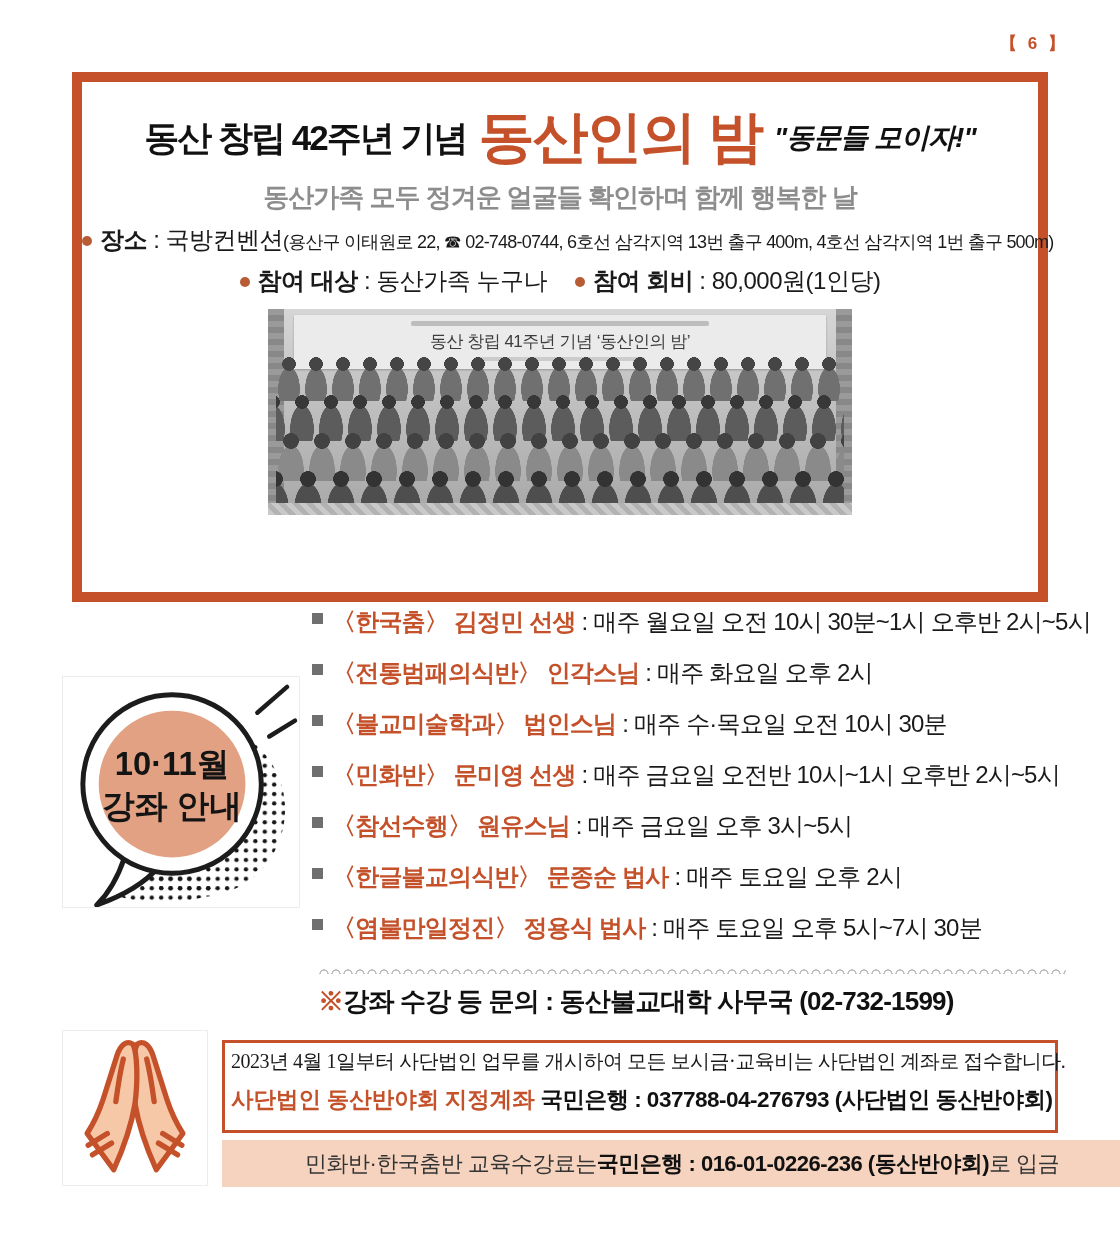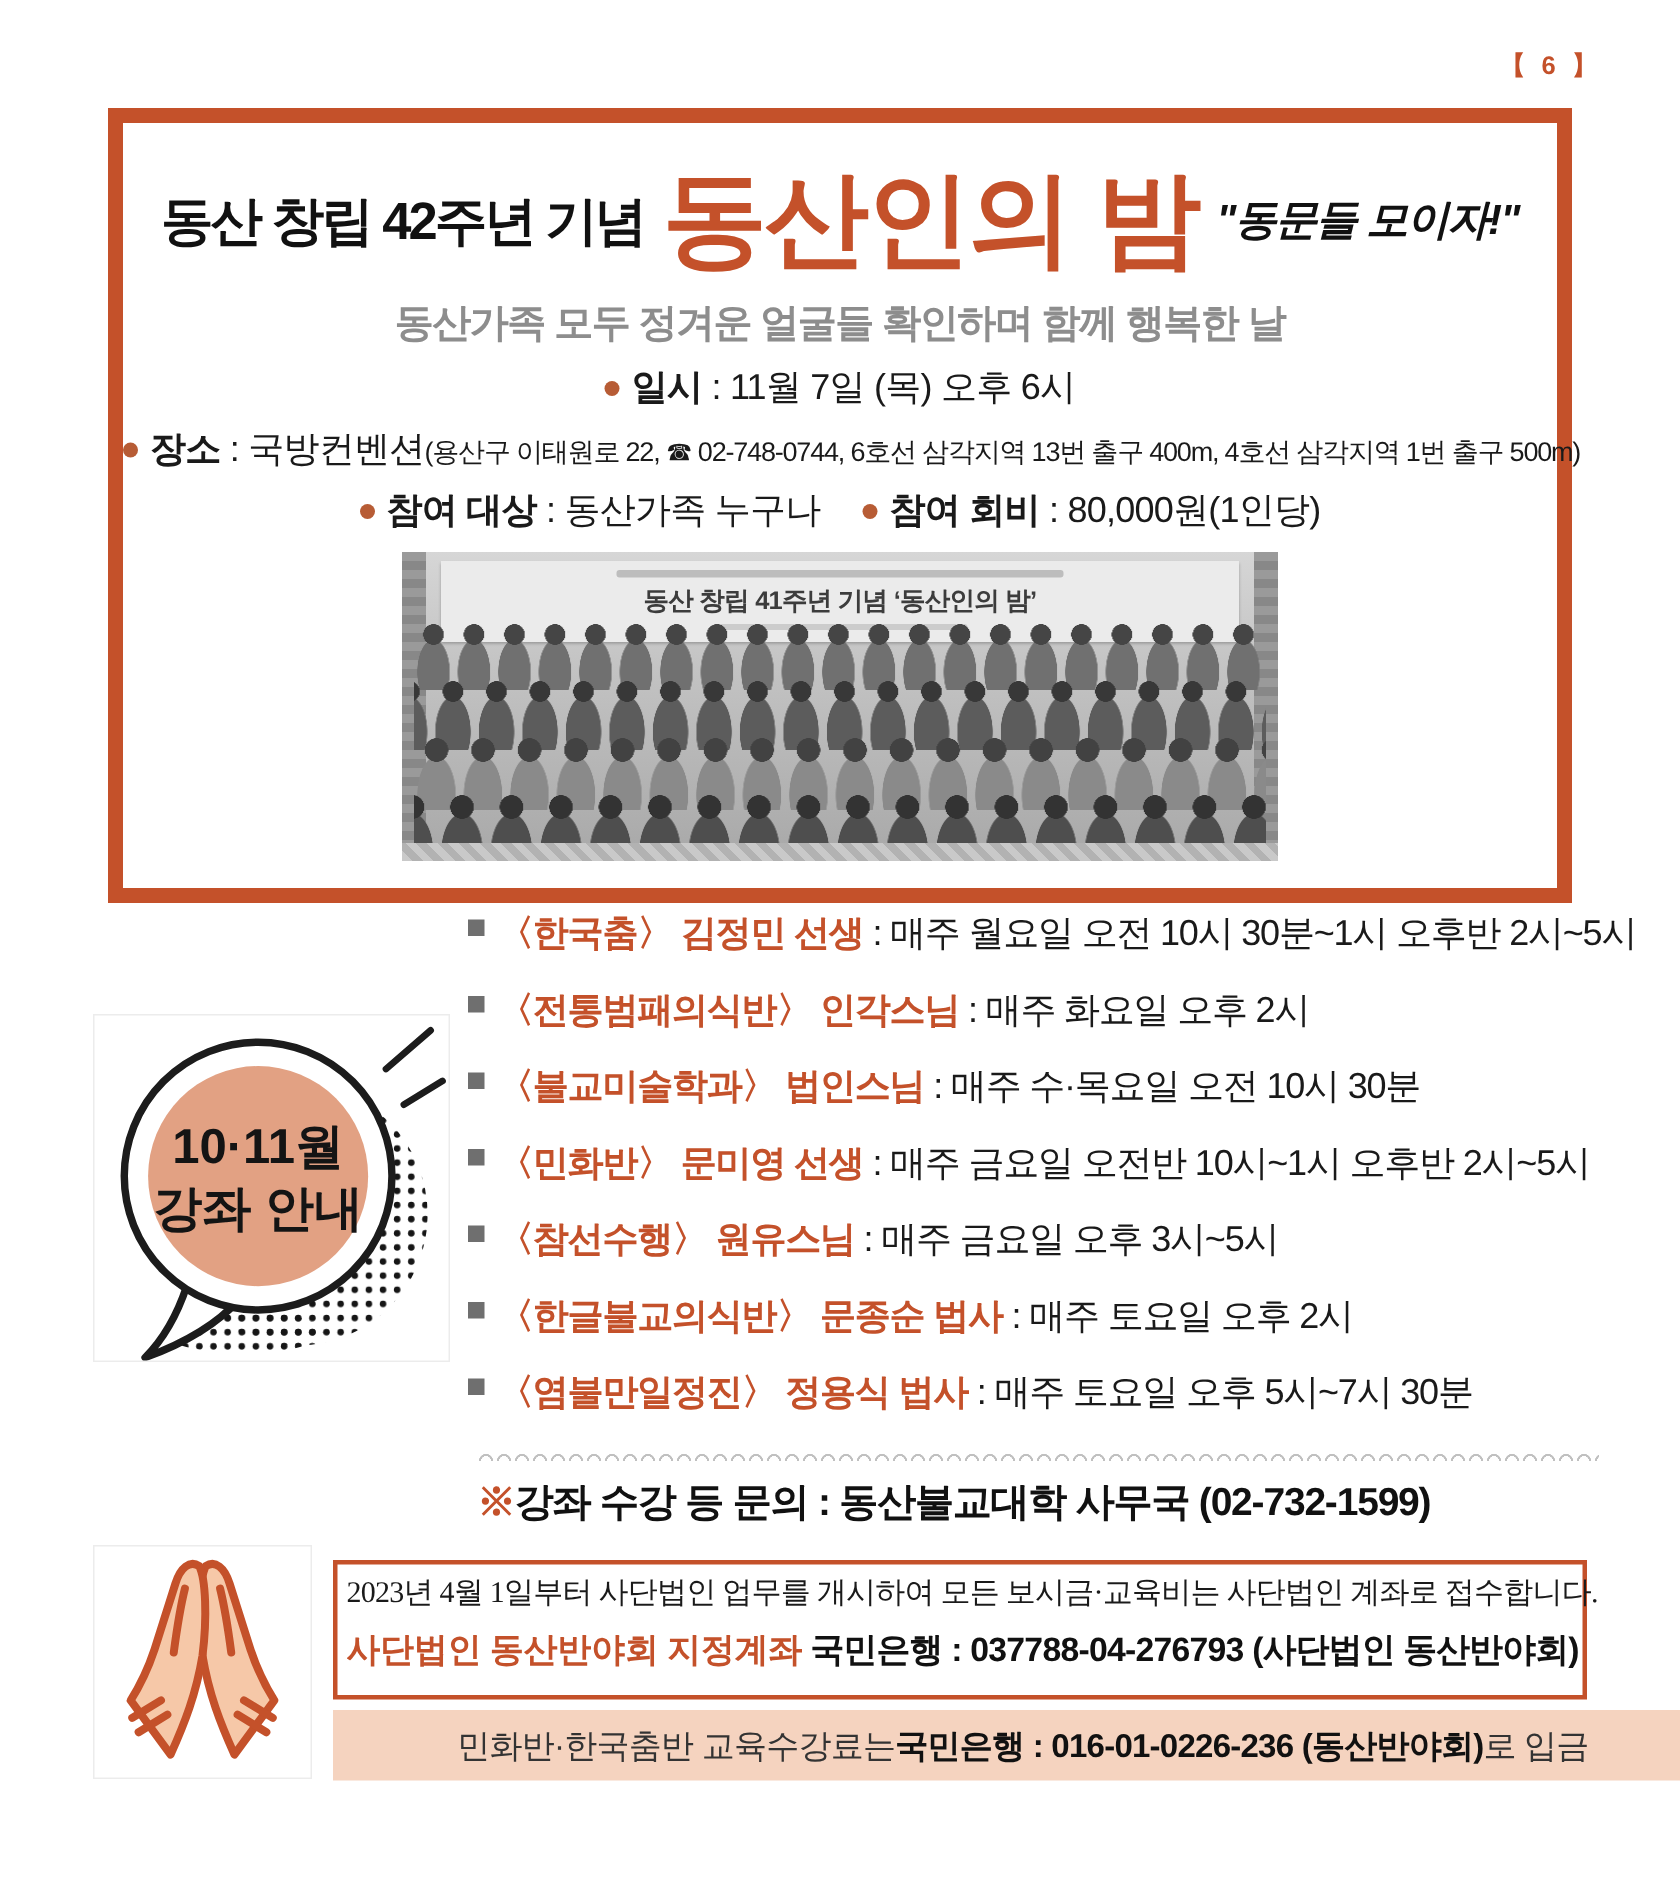--- a/index.html
+++ b/index.html
@@ -22,40 +22,40 @@
     color:var(--accent);font-weight:bold;font-size:17px;letter-spacing:3px;
   }
 
   
   .main-box{
     position:absolute;left:72px;top:72px;width:976px;height:530px;
     border:10px solid var(--accent);box-sizing:border-box;text-align:center;
   }
   .title-row{margin-top:18px;display:flex;justify-content:center;align-items:center;gap:12px;white-space:nowrap;}
   .title-prefix{font-size:35px;font-weight:900;color:#111;letter-spacing:-2px;}
-  .title-main{font-size:70px;font-weight:900;color:var(--accent);letter-spacing:-2px;}
+  .title-main{font-size:56px;font-weight:900;color:var(--accent);letter-spacing:-2px;}
   .title-quote{font-size:28px;font-weight:800;color:#111;font-style:italic;letter-spacing:-1px;}
   .subtitle{margin-top:4px;font-size:26px;font-weight:800;color:#8d8d8d;letter-spacing:-1px;}
   .info-line{margin-top:9px;font-size:24px;color:#1a1a1a;letter-spacing:-0.5px;white-space:nowrap;}
   .bullet{display:inline-block;width:10px;height:10px;border-radius:50%;background:#b75c35;margin-right:8px;vertical-align:2px;}
   .info-label{font-weight:800;}
   .venue-note{font-size:18px;letter-spacing:-0.8px;}
   .part-gap{display:inline-block;width:28px;}
 
   
   .photo{
     position:relative;width:584px;height:206px;margin:12px auto 0;
     background:linear-gradient(180deg,#d6d6d6 0%,#c2c2c2 40%,#a8a8a8 100%);
     overflow:hidden;
   }
   .photo-side{position:absolute;top:0;bottom:0;width:16px;background:repeating-linear-gradient(180deg,#9a9a9a 0 6px,#888 6px 12px);}
   .photo-side.left{left:0;} .photo-side.right{right:0;}
   .photo-banner{position:absolute;left:26px;right:26px;top:6px;height:54px;background:#ebebeb;box-shadow:0 1px 2px rgba(0,0,0,.25);}
   .banner-bar1{width:56%;height:5px;background:#bdbdbd;margin:6px auto 4px;border-radius:2px;}
-  .banner-title{font-size:17px;font-weight:700;color:#3c3c3c;letter-spacing:-0.5px;}
+  .banner-title{font-size:17px;font-weight:400;color:#3c3c3c;letter-spacing:-0.5px;}
   .banner-bar2{width:32%;height:4px;background:#cccccc;margin:4px auto 0;border-radius:2px;}
   .crowd{position:absolute;left:8px;right:8px;background-repeat:repeat-x;}
   .c1{top:46px;height:46px;background-size:27px 46px;
       background-image:radial-gradient(circle 7px at 13px 9px,#454545 97%,transparent),
                        radial-gradient(ellipse 11px 22px at 13px 34px,#707070 97%,transparent);}
   .c2{top:84px;height:48px;background-position:13px 0;background-size:29px 48px;
       background-image:radial-gradient(circle 7px at 13px 9px,#383838 97%,transparent),
                        radial-gradient(ellipse 12px 24px at 13px 36px,#5c5c5c 97%,transparent);}
   .c3{top:122px;height:50px;background-size:31px 50px;
       background-image:radial-gradient(circle 8px at 15px 10px,#424242 97%,transparent),
@@ -109,23 +109,20 @@
 <div class="page-number">【 6 】</div>
 
 <div class="main-box">
   <div class="title-row">
     <span class="title-prefix">동산 창립 42주년 기념</span>
     <span class="title-main">동산인의 밤</span>
     <span class="title-quote">"동문들 모이자!"</span>
   </div>
   <div class="subtitle">동산가족 모두 정겨운 얼굴들 확인하며 함께 행복한 날</div>
 
-  <div class="info-line">
-    <span class="bullet"></span><span class="info-label">일시</span> <span>: 11월 7일 (목) 오후 6시</span>
-  </div>
   <div class="info-line">
     <span class="bullet"></span><span class="info-label">장소</span> <span>: 국방컨벤션</span><span class="venue-note">(용산구 이태원로 22, ☎ 02-748-0744, 6호선 삼각지역 13번 출구 400m, 4호선 삼각지역 1번 출구 500m)</span>
   </div>
   <div class="info-line">
     <span class="bullet"></span><span class="info-label">참여 대상</span> <span>: 동산가족 누구나</span><span class="part-gap"></span><span class="bullet"></span><span class="info-label">참여 회비</span> <span>: 80,000원(1인당)</span>
   </div>
 
   <div class="photo">
     <div class="photo-side left"></div>
     <div class="photo-side right"></div>

